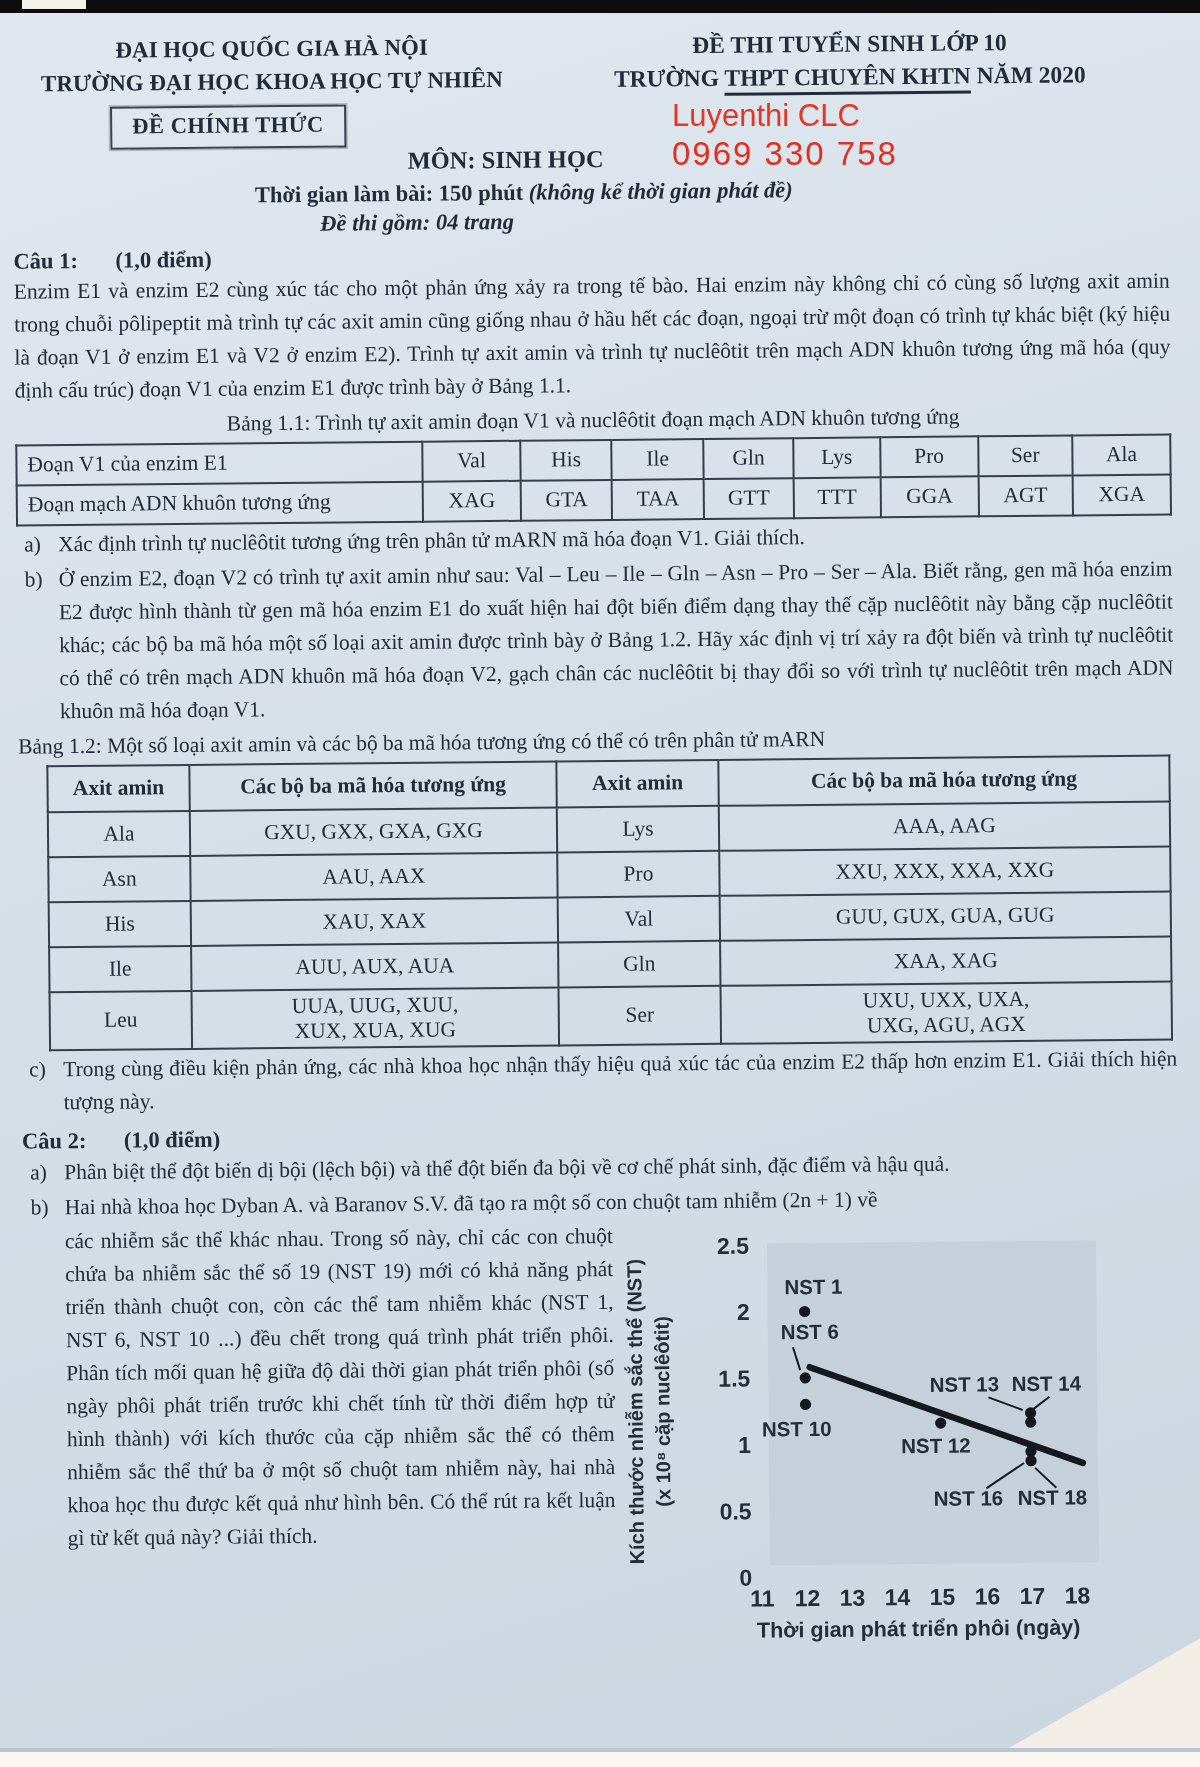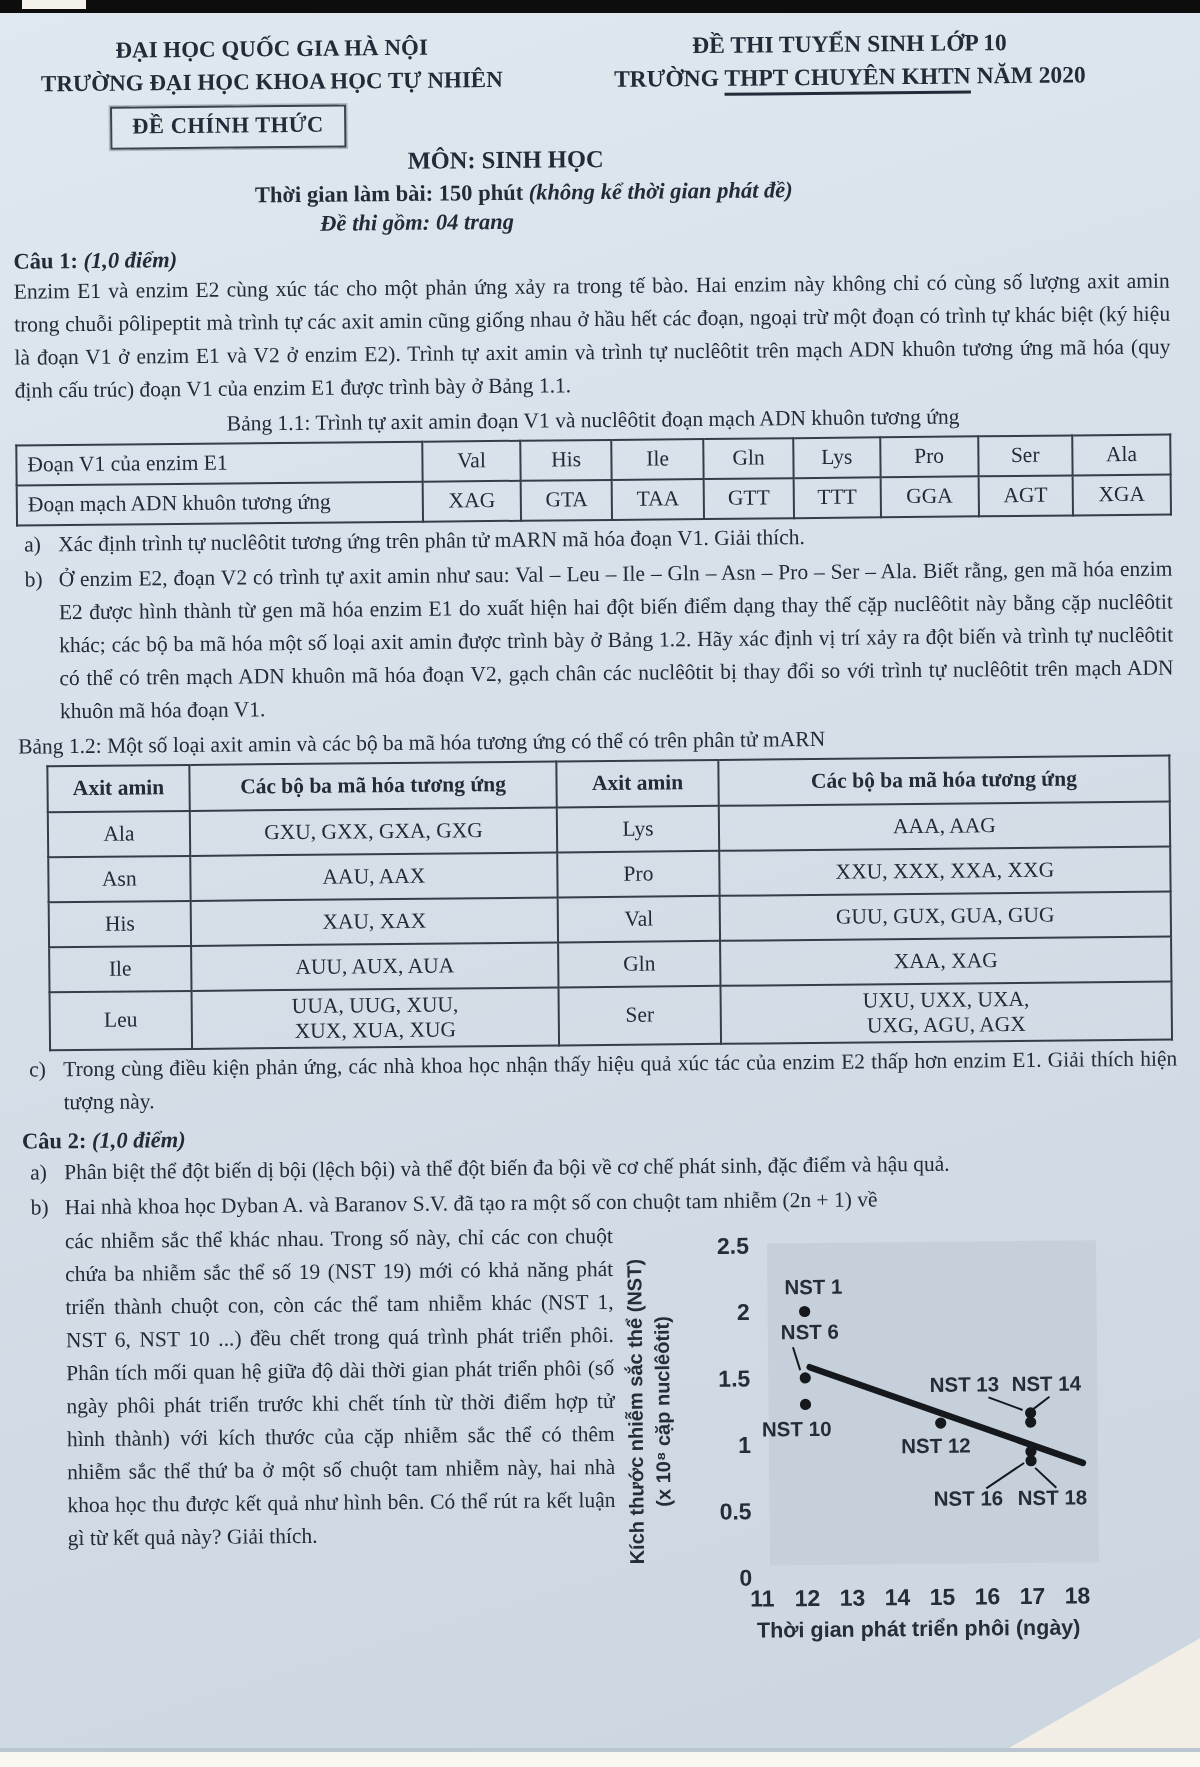--- a/index.html
+++ b/index.html
@@ -39,21 +39,21 @@
     font-family:"Liberation Sans","DejaVu Sans",sans-serif;color:#e23727;line-height:1.18;
   }
   .stamp .l1{font-size:31px;}
   .stamp .l2{font-size:33px;letter-spacing:2px;color:#e52d1f;}
   .subject{margin-top:48px;text-align:center;padding-right:170px;font-weight:bold;font-size:24.5px;}
   .duration{margin-top:6px;text-align:center;padding-right:134px;font-weight:bold;font-size:22.5px;}
   .duration .it{font-style:italic;}
   .pages-note{margin-top:3px;text-align:center;padding-right:348px;font-weight:bold;font-style:italic;font-size:22.5px;}
   
   .q-head{font-size:22.5px;font-weight:bold;margin-top:9px;}
-  .q-head .pts{font-style:italic;}
+  .q-head .pts{margin-left:32px;}
   .para{font-size:21.5px;line-height:33px;text-align:justify;margin-top:1px;}
   .bold{font-weight:normal;}
   .item{position:relative;padding-left:42px;font-size:21.5px;line-height:33px;text-align:justify;margin-top:2px;}
   .item .marker{position:absolute;left:8px;top:0;}
   
   .tbl-cap{font-size:21.5px;line-height:32px;margin-top:2px;}
   .cap-center{text-align:center;}
   table{border-collapse:collapse;margin-top:3px;}
   .t1{width:100%;}
   .t1 td{border:2px solid #333e4a;font-size:21.5px;height:36px;text-align:center;padding:1px 6px;}
@@ -70,20 +70,24 @@
 </style>
 </head>
 <body>
 
 <div class="top-strip">
   <div class="notch"></div>
 </div>
 
 <div class="paper">
 
+  <div class="stamp">
+    <div class="l1">Luyenthi CLC</div>
+    <div class="l2">0969 330 758</div>
+  </div>
 
   <div class="inner">
 
     <div class="hdr">
       <div class="hdr-left">
         <div>ĐẠI HỌC QUỐC GIA HÀ NỘI</div>
         <div>TRƯỜNG ĐẠI HỌC KHOA HỌC TỰ NHIÊN</div>
       </div>
       <div class="hdr-right">
         <div>ĐỀ THI TUYỂN SINH LỚP 10</div>

